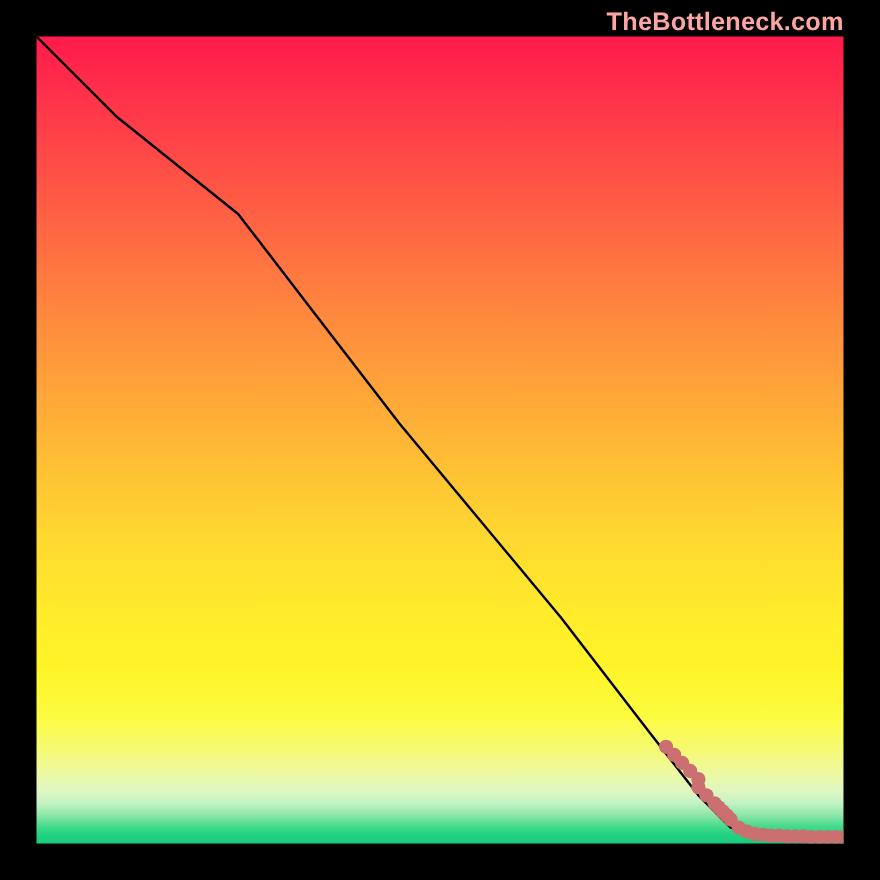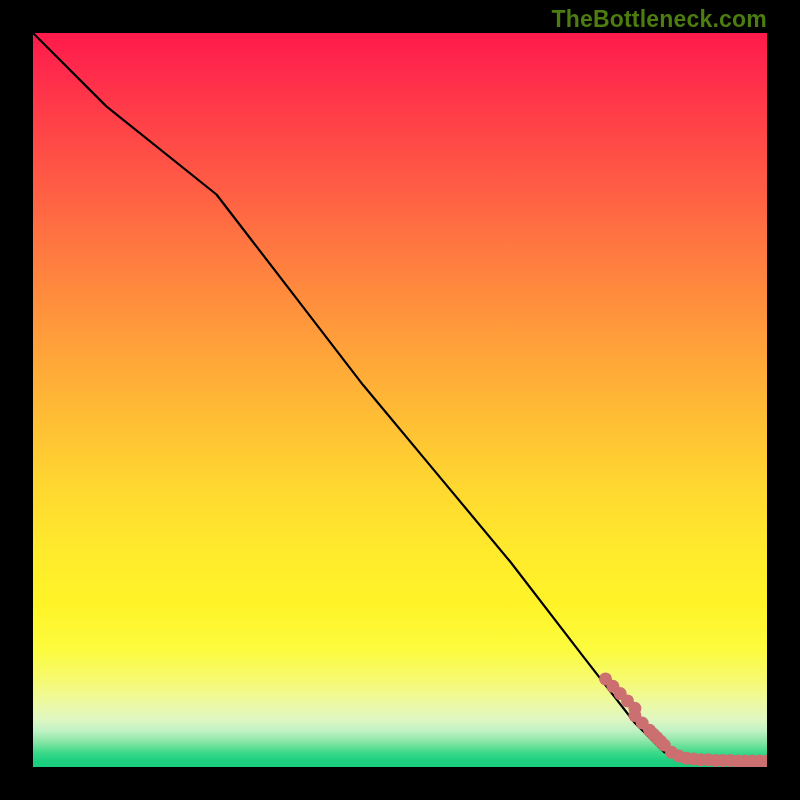--- a/index.html
+++ b/index.html
@@ -57,21 +57,21 @@
     position: absolute;
     left: 0; top: 0;
     width: 734px; height: 734px;
   }
   .watermark {
     position: absolute;
     top: 6px;
     right: 33px;
     font-size: 23px;
     font-weight: 600;
-    color: #4d7c0f;
+    color: #fca5a5;
     letter-spacing: 0.2px;
   }
 </style>
 </head>
 <body>
 
 <div class="frame">
   <div class="plot">
     <div class="grad"></div>
     <svg class="overlay" viewBox="0 0 734 734">

